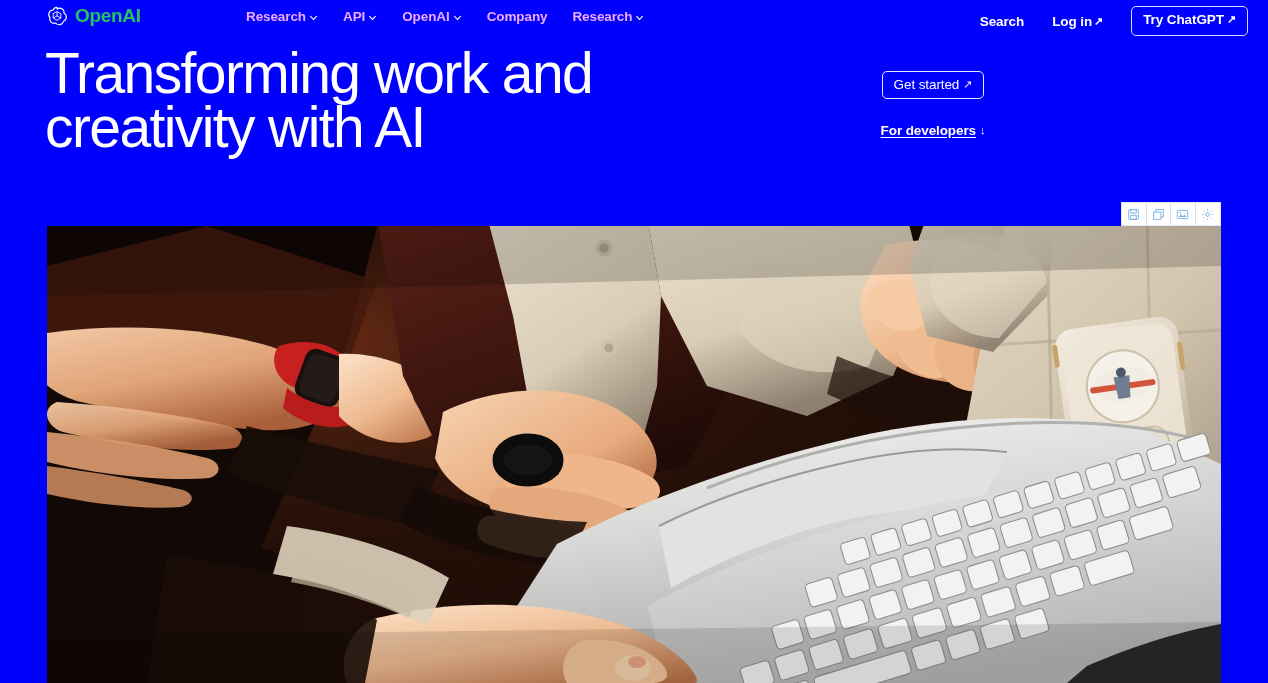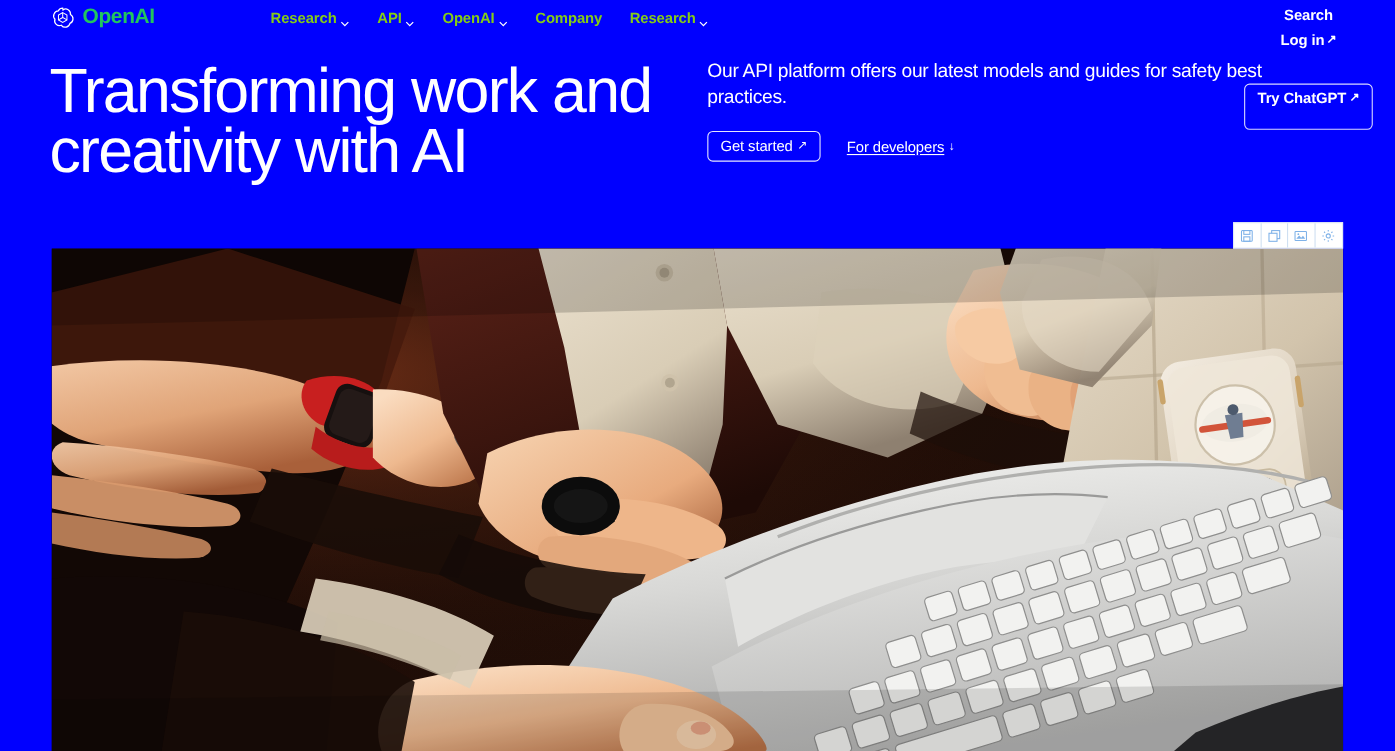--- a/index.html
+++ b/index.html
@@ -26,66 +26,65 @@
   .brand-mark { width:22px; height:22px; display:block; }
   .brand-name {
     font-size:19px; font-weight:700; letter-spacing:-0.3px; color:#22c55e;
     line-height:22px;
   }
   .nav-center {
     position:absolute; left:246px; top:8px;
     display:flex; align-items:center; gap:25px;
   }
   .nav-item {
-    display:inline-flex; align-items:flex-end; gap:3px;
-    color:#84cc16; font-size:13.5px; font-weight:700; letter-spacing:-0.1px;
+    display:inline-flex; align-items:center; gap:3px;
+    color:#f0abfc; font-size:13.5px; font-weight:700; letter-spacing:-0.1px;
     cursor:pointer; white-space:nowrap; line-height:17px;
   }
   .caret { display:inline-block; width:9px; height:9px; position:relative; top:1px; }
   .nav-right {
     position:absolute; right:20px; top:6px;
-    display:flex; align-items:center; gap:8px;flex-direction:column;
+    display:flex; align-items:center; gap:28px;
   }
   .nav-link {
     color:#ffffff; font-size:13.5px; font-weight:700; letter-spacing:-0.1px;
     cursor:pointer; white-space:nowrap; display:inline-flex; align-items:center; gap:2px;
   }
   .arrow-ne { font-size:11px; line-height:1; position:relative; top:0px; }
   .cta-btn {
     border:1px solid rgba(255,255,255,0.85); border-radius:5px;
-    padding:5px 11px 20px 11px; color:#ffffff;
+    padding:5px 11px 8px 11px; color:#ffffff;
     font-size:13.5px; font-weight:700; letter-spacing:-0.1px;
     background:transparent; cursor:pointer; white-space:nowrap;
     display:inline-flex; align-items:center; gap:3px;
     font-family:"Liberation Sans", sans-serif;
-    margin-top:24px;
   }
 
   
   .hero-title {
-    position:absolute; left:45px; top:56px; width:600px;
+    position:absolute; left:45px; top:46px; width:600px;
     color:#ffffff; font-size:57px; line-height:54px;
     font-weight:400; letter-spacing:-1.6px;
   }
   .hero-right { position:absolute; left:643px; top:52px; width:580px; }
   .hero-sub {
     color:#ffffff; font-size:17.5px; line-height:24px;
     font-weight:400; letter-spacing:-0.25px; max-width:570px;
   }
-  .hero-actions { margin-top:19px; display:flex; align-items:center; gap:24px; }
+  .hero-actions { margin-top:19px; display:flex; align-items:center; gap:24px;flex-direction:column; }
   .btn-outline {
     border:1px solid rgba(255,255,255,0.9); border-radius:5px;
     padding:5px 11px 6px 11px; color:#ffffff;
     font-size:13.5px; font-weight:500; letter-spacing:-0.1px;
     background:transparent; cursor:pointer; white-space:nowrap;
     display:inline-flex; align-items:center; gap:4px;
     font-family:"Liberation Sans", sans-serif;
   }
   .link-underline {
-    color:#ffffff; font-size:13.5px; font-weight:400; letter-spacing:-0.1px;
+    color:#ffffff; font-size:13.5px; font-weight:700; letter-spacing:-0.1px;
     cursor:pointer; white-space:nowrap; display:inline-flex; align-items:center; gap:4px;
   }
   .link-underline .lbl { text-decoration:underline; text-underline-offset:2px; }
 
   
   .img-toolbar {
     position:absolute; left:1121px; top:202px;
     width:100px; height:24px;
     background:#ffffff; display:flex; align-items:stretch;
     z-index:12; border:1px solid #dfe8f5;
@@ -165,21 +164,20 @@
       <button class="cta-btn">
         <span>Try ChatGPT</span>
         <span class="arrow-ne">↗</span>
       </button>
     </div>
   </nav>
 
   <h1 class="hero-title">Transforming work and creativity with AI</h1>
 
   <div class="hero-right">
-    <p class="hero-sub">Our API platform offers our latest models and guides for safety best practices.</p>
     <div class="hero-actions">
       <button class="btn-outline">
         <span>Get started</span>
         <span class="arrow-ne">↗</span>
       </button>
       <span class="link-underline">
         <span class="lbl">For developers</span>
         <span class="arrow-ne">↓</span>
       </span>
     </div>

